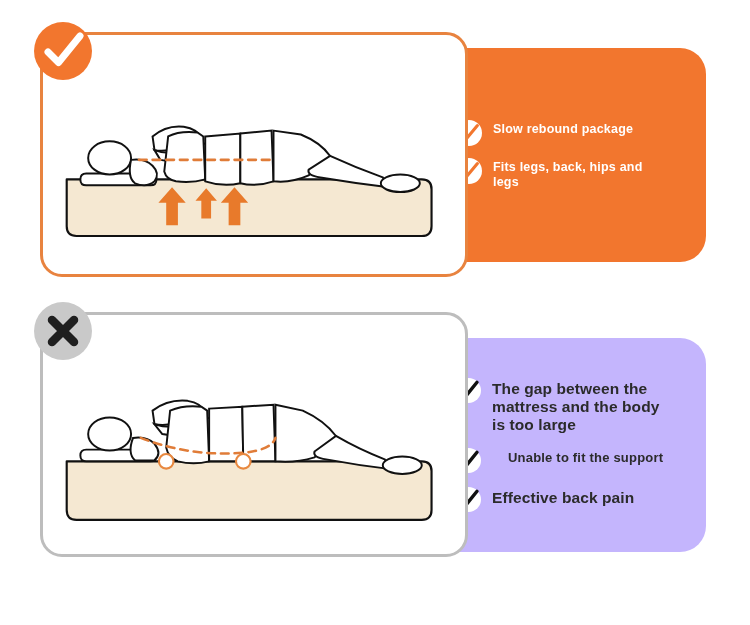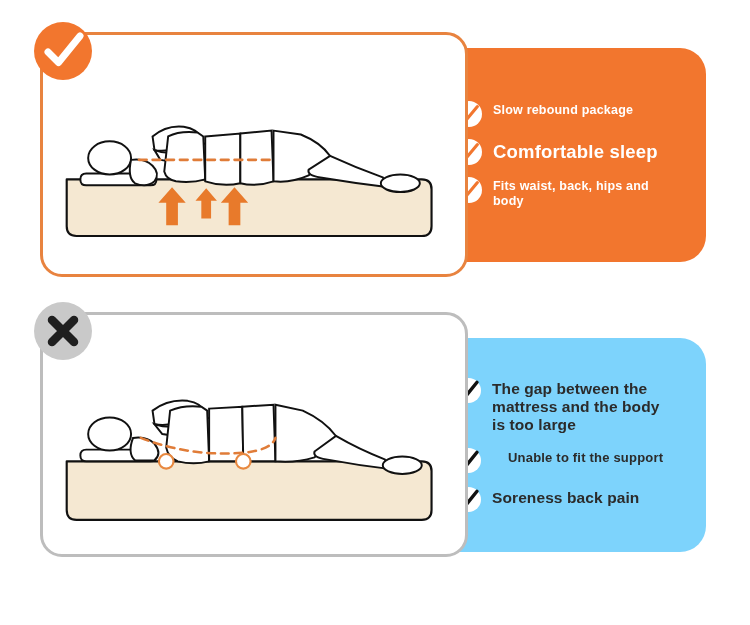--- a/index.html
+++ b/index.html
@@ -39,21 +39,21 @@
     top: 48px;
     width: 272px;
     height: 214px;
     background: #F2762E;
   }
   .panel-bad {
     left: 434px;
     top: 338px;
     width: 272px;
     height: 214px;
-    background: #7dd3fc;
+    background: #c4b5fd;
   }
 
   .panel-row {
     display: flex;
     align-items: flex-start;
     margin: 0;
     padding: 5px 0;
   }
   .panel-good .panel-row { padding: 6px 0; }
   .panel-bad  .panel-row { padding: 7px 0; }
@@ -142,36 +142,28 @@
 
     <div class="panel-row">
       <span class="badge">
         <svg width="26" height="26" viewBox="0 0 26 26">
           <path d="M6 13.4 L10.8 18.2 L21.4 5.6" fill="none" stroke="#F2762E" stroke-width="3.1" stroke-linecap="round" stroke-linejoin="round"></path>
         </svg>
       </span>
       <span class="panel-text t-small">Slow rebound package</span>
     </div>
 
+
     <div class="panel-row">
       <span class="badge">
         <svg width="26" height="26" viewBox="0 0 26 26">
           <path d="M6 13.4 L10.8 18.2 L21.4 5.6" fill="none" stroke="#F2762E" stroke-width="3.1" stroke-linecap="round" stroke-linejoin="round"></path>
         </svg>
       </span>
-      <span class="panel-text t-large">Comfortable sleep</span>
-    </div>
-
-    <div class="panel-row">
-      <span class="badge">
-        <svg width="26" height="26" viewBox="0 0 26 26">
-          <path d="M6 13.4 L10.8 18.2 L21.4 5.6" fill="none" stroke="#F2762E" stroke-width="3.1" stroke-linecap="round" stroke-linejoin="round"></path>
-        </svg>
-      </span>
-      <span class="panel-text t-small" style="max-width:160px">Fits waist, back, hips and body</span>
+      <span class="panel-text t-small" style="max-width:160px">Fits legs, back, hips and legs</span>
     </div>
 
 
   </div>
 
   <div class="card card-good">
     <svg class="illus" viewBox="0 0 428 245">
 
       <path d="M22 148 L386 148 Q396 148 396 158 L396 196 Q396 206 386 206 L32 206 Q22 206 22 196 Z" fill="#F5E8D2" stroke="#111111" stroke-width="2.2" stroke-linejoin="round"></path>
 
@@ -231,21 +223,21 @@
       </span>
       <span class="panel-text t-medium">Unable to fit the support</span>
     </div>
 
     <div class="panel-row">
       <span class="badge">
         <svg width="25" height="25" viewBox="0 0 25 25">
           <path d="M5.5 12.8 L10.2 17.6 L21 4.2" fill="none" stroke="#111111" stroke-width="3.4" stroke-linecap="round" stroke-linejoin="round"></path>
         </svg>
       </span>
-      <span class="panel-text t-big">Soreness back pain</span>
+      <span class="panel-text t-big">Effective back pain</span>
     </div>
 
   </div>
 
   <div class="card card-bad">
     <svg class="illus" viewBox="0 0 428 245">
 
       <path d="M22 150 L386 150 Q396 150 396 160 L396 200 Q396 210 386 210 L32 210 Q22 210 22 200 Z" fill="#F5E8D2" stroke="#111111" stroke-width="2.2" stroke-linejoin="round"></path>
 
       <path d="M42 138 Q36 138 36 144 Q36 150 42 150 L108 150 Q114 150 114 144 Q114 138 108 138 Z" fill="#ffffff" stroke="#111111" stroke-width="2"></path>

